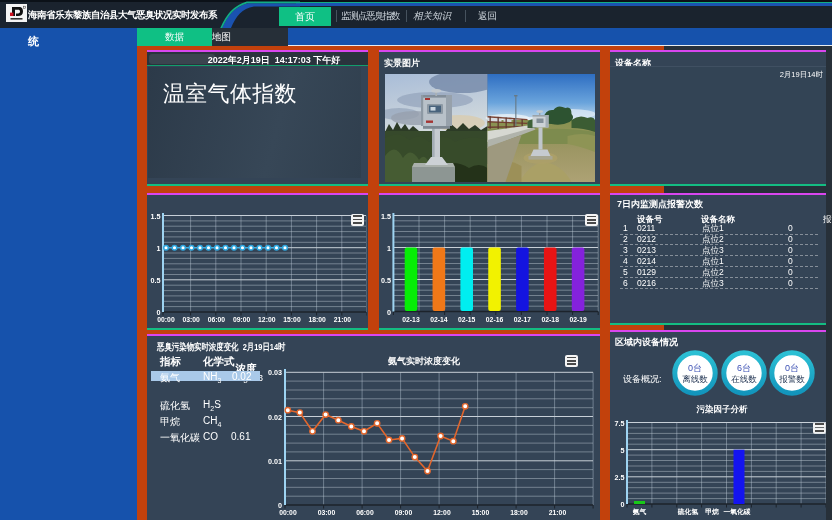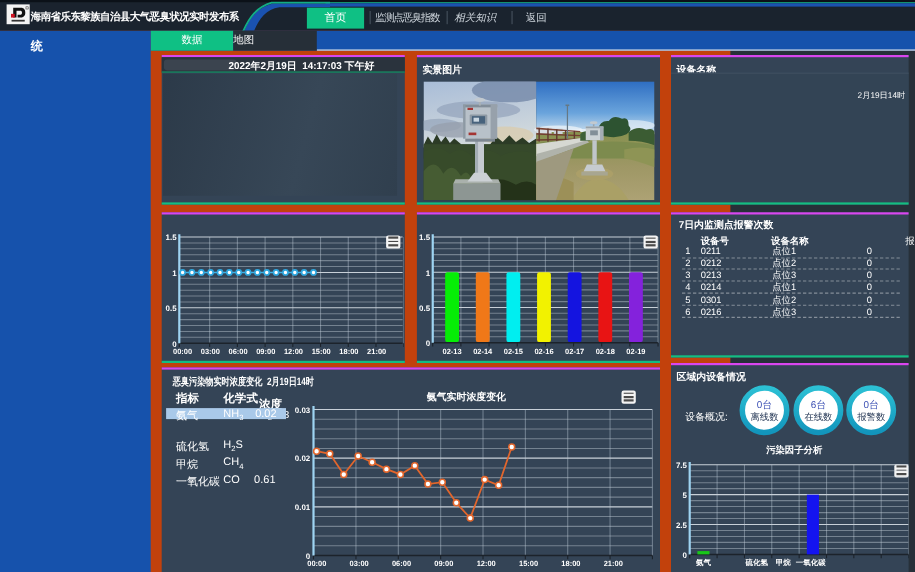--- a/index.html
+++ b/index.html
@@ -49,20 +49,21 @@
   <div class="abs" style="left:212px;top:28px;width:76px;height:18px;background:#262f38;color:#fff;font-size:9.5px;text-align:left;line-height:18px;">地图</div>
 
   <div class="abs" style="left:0;top:28px;width:137px;height:492px;background:#1652ac;"></div>
   <div class="abs" style="left:28px;top:34px;color:#fff;font-size:11px;font-weight:bold;">统</div>
 
   <div class="panel" style="left:147px;top:50px;width:220.5px;height:136px;">
     <div class="abs" style="left:0;top:0;width:220.5px;height:13.5px;background:#2a333d;border-bottom:1px solid #129e6c;"></div>
     <div class="abs" style="left:2px;top:1.5px;width:66px;height:10.5px;background:rgba(160,175,190,0.14);border-radius:3px;"></div>
       <div class="abs" style="left:43px;top:1.5px;width:168px;text-align:center;color:#fff;font-size:9px;font-weight:bold;">2022年2月19日&nbsp; 14:17:03 下午好</div>
     <div class="abs" style="left:0.5px;top:15px;width:213px;height:111px;background:linear-gradient(105deg,#2c3a49,#374757 60%,#303f4e);"></div>
+    <div class="abs" style="left:16px;top:27px;color:#fff;font-size:22px;letter-spacing:0.3px;">温室气体指数</div>
   </div>
 
   <div class="panel" style="left:379px;top:50px;width:221px;height:136px;">
     <div class="ptitle" style="left:5px;top:5px;">实景图片</div>
     <svg class="abs" style="left:5.5px;top:22px;" width="210" height="108" viewBox="0 0 210 108">
       <defs>
         <linearGradient id="sky1" x1="0" y1="0" x2="0.25" y2="1">
           <stop offset="0" stop-color="#a9bdd8"></stop>
             <stop offset="0.55" stop-color="#bfccda"></stop>
             <stop offset="1" stop-color="#d2dadd"></stop>
@@ -153,21 +154,21 @@
         <rect x="51" y="53.5" width="4" height="22" fill="#c0c6cb"></rect>
         <path d="M43,82 L63,82 L60,75.5 L46,75.5 Z" fill="#c6cbd0"></path>
         <rect x="41" y="82" width="24" height="3.6" fill="#a8a691"></rect>
       </g>
     </svg>
   </div>
 
   <div class="panel" style="left:610px;top:50px;width:216px;height:136px;">
     <div class="ptitle" style="left:5px;top:5px;">设备名称</div>
     <div class="abs" style="left:0;top:14px;width:216px;height:120px;background:#334455;border-top:1px solid #405062;"></div>
-    <div class="abs" style="right:3px;top:30px;color:#fff;font-size:7.5px;">2月19日14时</div>
+    <div class="abs" style="right:3px;top:18px;color:#fff;font-size:7.5px;">2月19日14时</div>
   </div>
 
   <div class="panel" style="left:147px;top:193px;width:220.5px;height:137px;">
     <svg class="abs" style="left:0;top:0;" width="220" height="135" viewBox="0 0 220 135">
       <line x1="43.6" y1="20.5" x2="43.6" y2="117" stroke="rgba(160,175,190,0.55)" stroke-width="1"></line>
       <line x1="68.8" y1="20.5" x2="68.8" y2="117" stroke="rgba(160,175,190,0.55)" stroke-width="1"></line>
       <line x1="94.0" y1="20.5" x2="94.0" y2="117" stroke="rgba(160,175,190,0.55)" stroke-width="1"></line>
       <line x1="119.2" y1="20.5" x2="119.2" y2="117" stroke="rgba(160,175,190,0.55)" stroke-width="1"></line>
       <line x1="144.4" y1="20.5" x2="144.4" y2="117" stroke="rgba(160,175,190,0.55)" stroke-width="1"></line>
       <line x1="169.6" y1="20.5" x2="169.6" y2="117" stroke="rgba(160,175,190,0.55)" stroke-width="1"></line>
@@ -323,21 +324,21 @@
     <div class="abs" style="left:27px;top:50.0px;font-size:8.5px;line-height:10.5px;color:#fff;">0213</div>
     <div class="abs" style="left:92px;top:50.0px;font-size:8.5px;line-height:10.5px;color:#fff;">点位3</div>
     <div class="abs" style="left:178px;top:50.0px;font-size:8.5px;line-height:10.5px;color:#fff;">0</div>
     <div class="abs" style="left:10px;top:61.4px;width:198px;height:10.9px;border-bottom:1px dashed rgba(255,255,255,0.4);"></div>
     <div class="abs" style="left:13px;top:60.9px;font-size:8.5px;line-height:10.5px;color:#fff;">4</div>
     <div class="abs" style="left:27px;top:60.9px;font-size:8.5px;line-height:10.5px;color:#fff;">0214</div>
     <div class="abs" style="left:92px;top:60.9px;font-size:8.5px;line-height:10.5px;color:#fff;">点位1</div>
     <div class="abs" style="left:178px;top:60.9px;font-size:8.5px;line-height:10.5px;color:#fff;">0</div>
     <div class="abs" style="left:10px;top:72.3px;width:198px;height:10.9px;border-bottom:1px dashed rgba(255,255,255,0.4);"></div>
     <div class="abs" style="left:13px;top:71.8px;font-size:8.5px;line-height:10.5px;color:#fff;">5</div>
-    <div class="abs" style="left:27px;top:71.8px;font-size:8.5px;line-height:10.5px;color:#fff;">0301</div>
+    <div class="abs" style="left:27px;top:71.8px;font-size:8.5px;line-height:10.5px;color:#fff;">0129</div>
     <div class="abs" style="left:92px;top:71.8px;font-size:8.5px;line-height:10.5px;color:#fff;">点位2</div>
     <div class="abs" style="left:178px;top:71.8px;font-size:8.5px;line-height:10.5px;color:#fff;">0</div>
     <div class="abs" style="left:10px;top:83.2px;width:198px;height:10.9px;border-bottom:1px dashed rgba(255,255,255,0.4);"></div>
     <div class="abs" style="left:13px;top:82.7px;font-size:8.5px;line-height:10.5px;color:#fff;">6</div>
     <div class="abs" style="left:27px;top:82.7px;font-size:8.5px;line-height:10.5px;color:#fff;">0216</div>
     <div class="abs" style="left:92px;top:82.7px;font-size:8.5px;line-height:10.5px;color:#fff;">点位3</div>
     <div class="abs" style="left:178px;top:82.7px;font-size:8.5px;line-height:10.5px;color:#fff;">0</div>
 
   </div>
 

